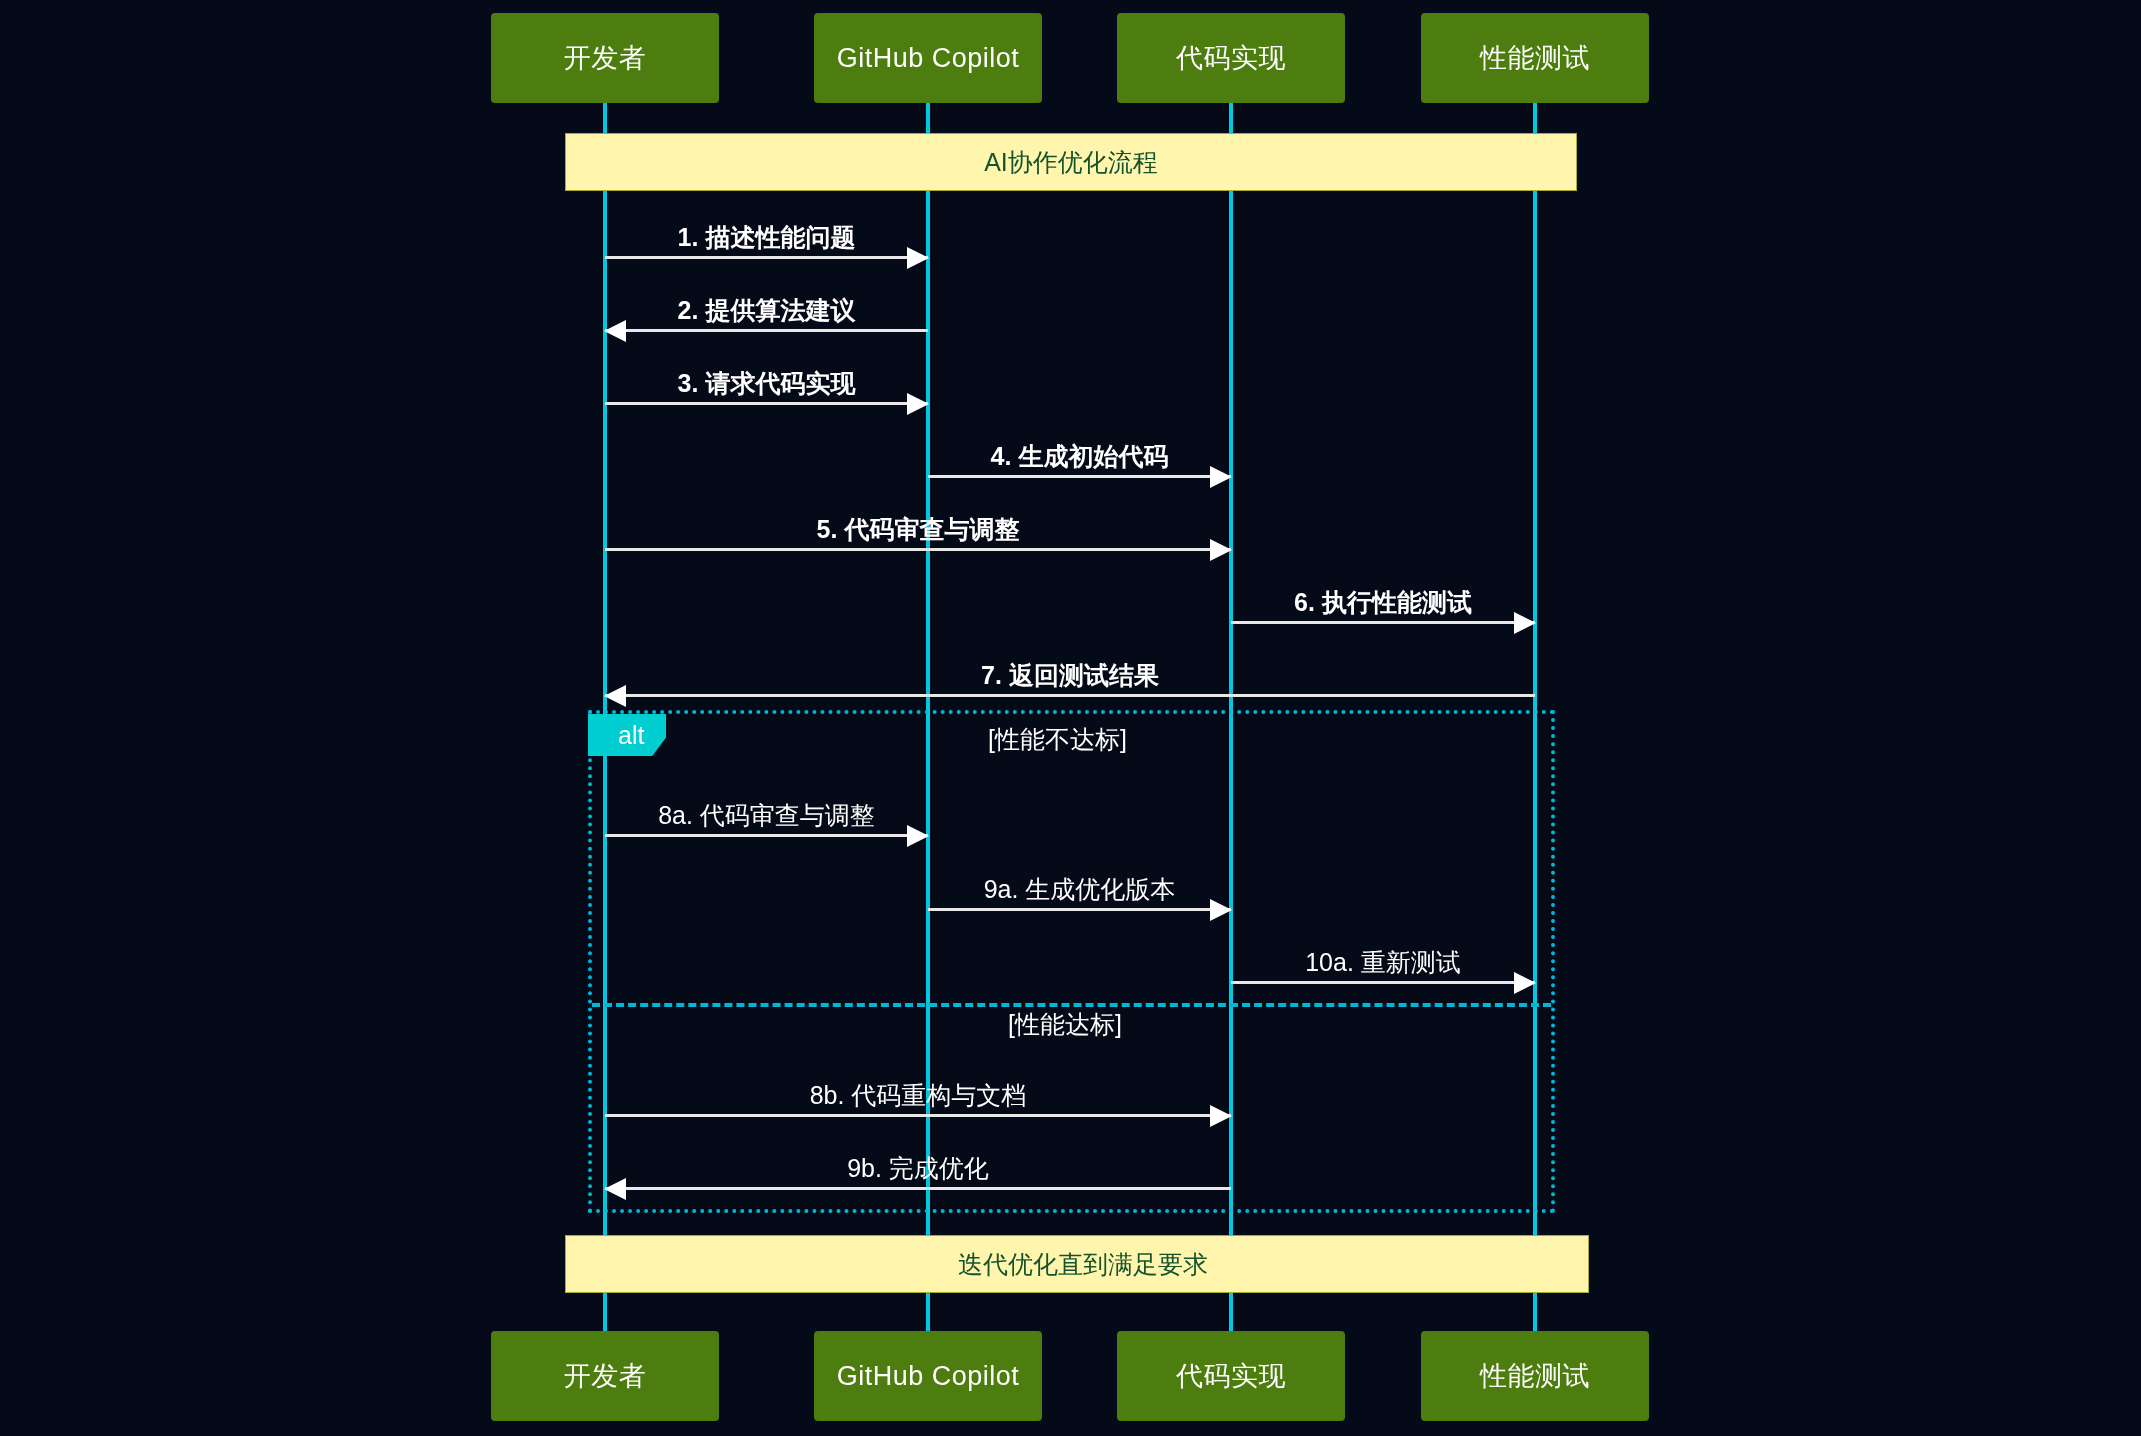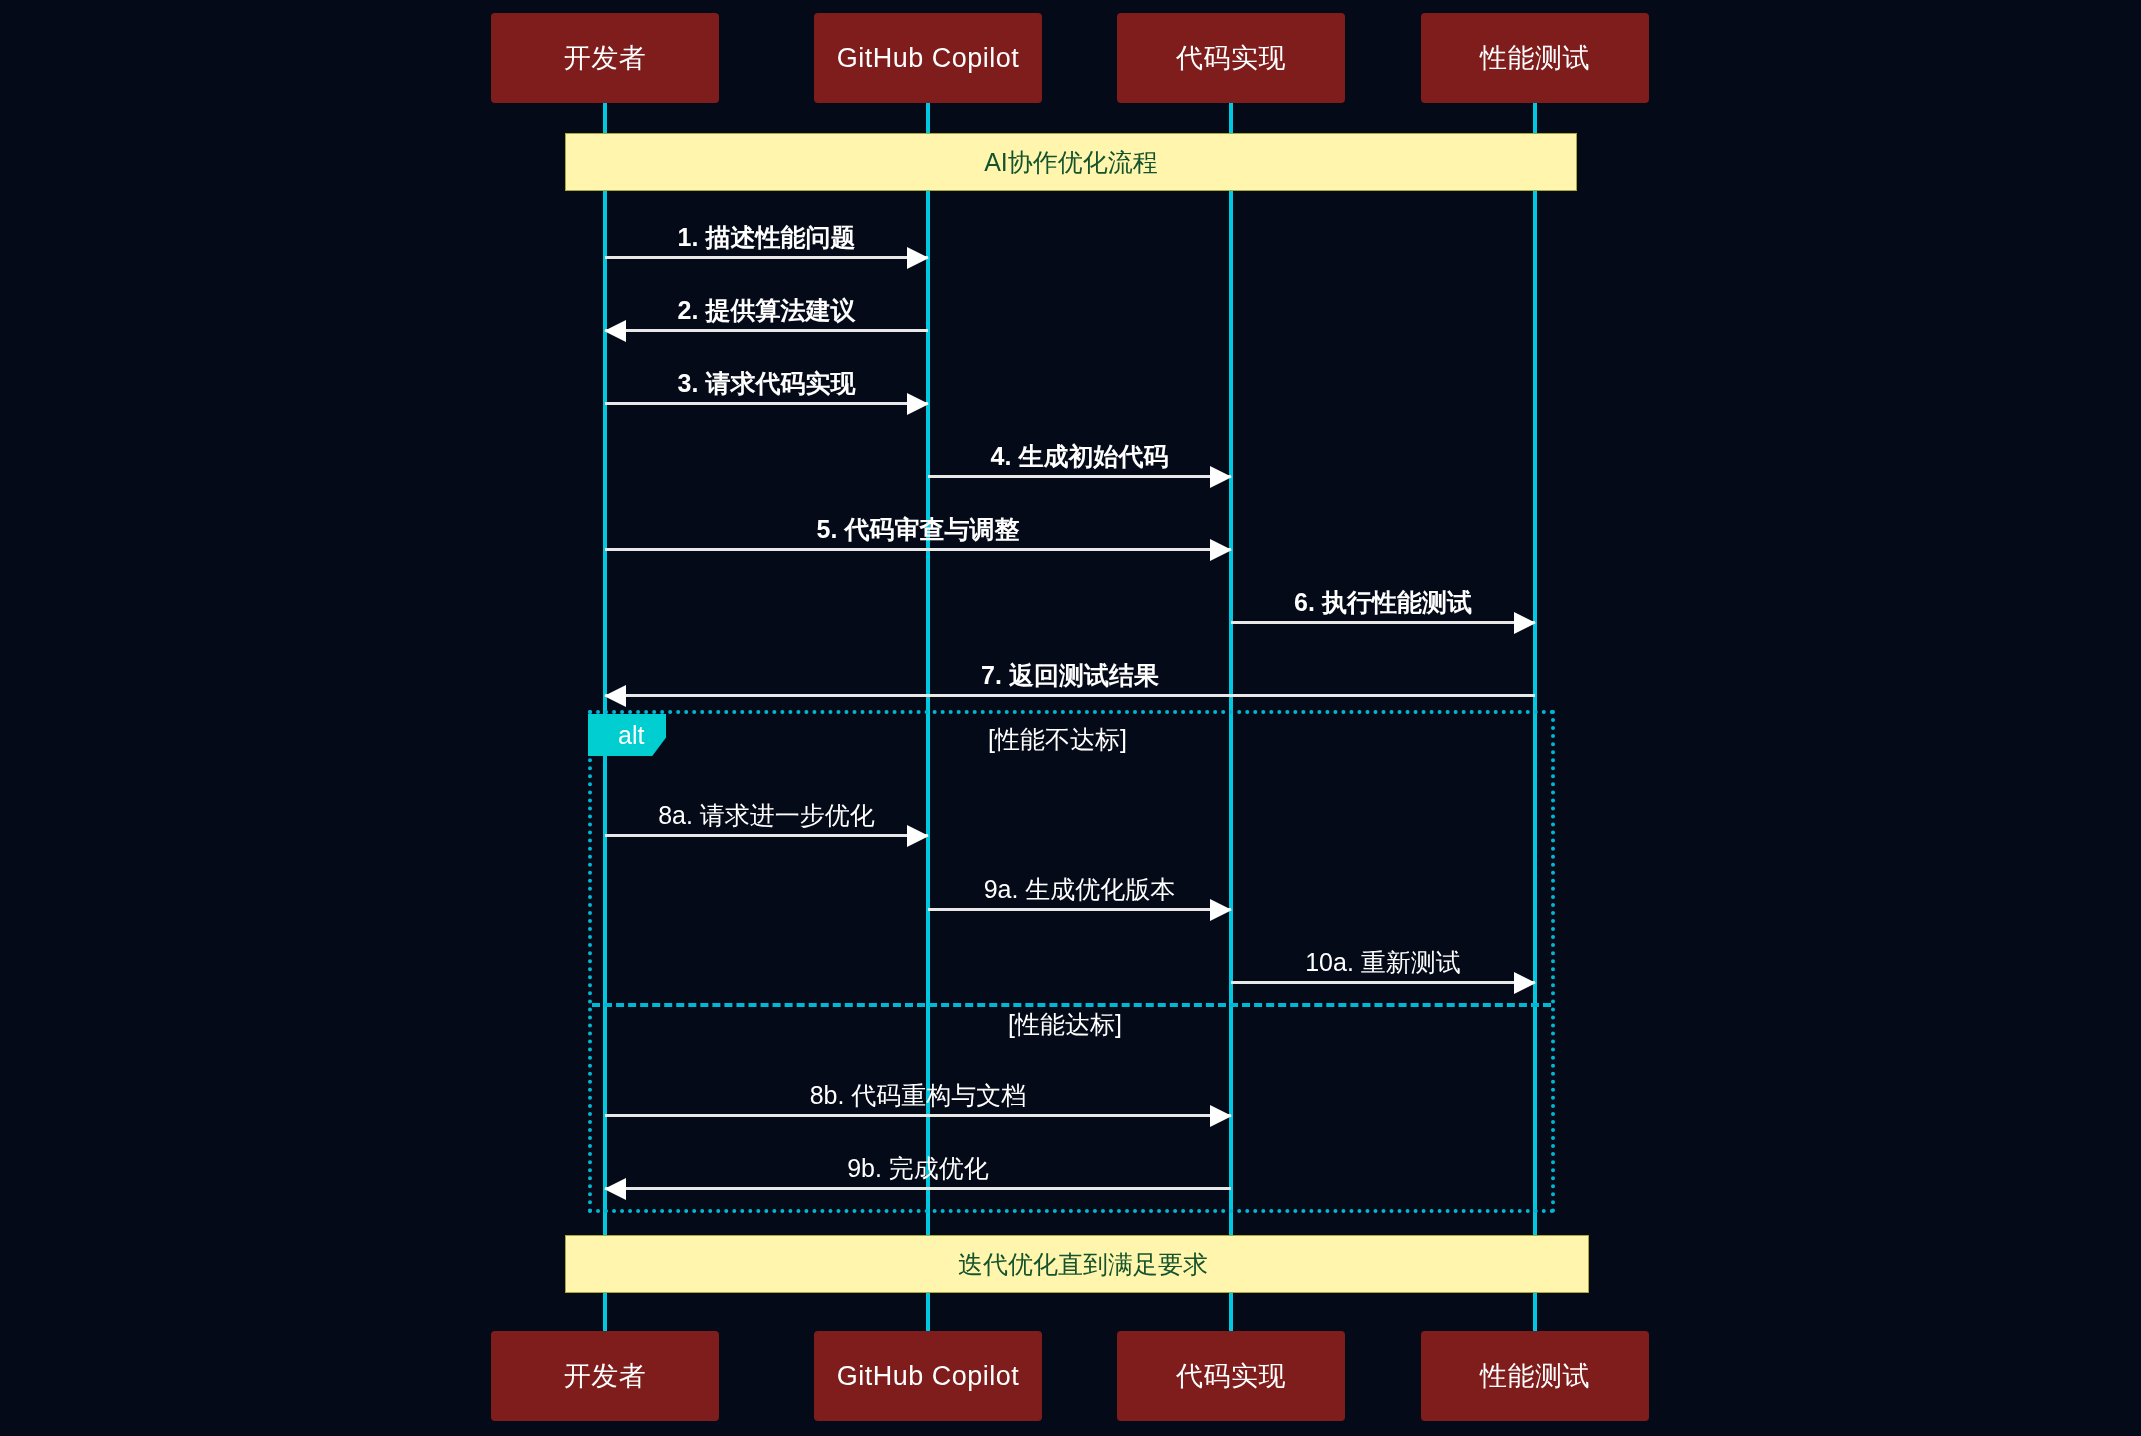--- a/index.html
+++ b/index.html
@@ -14,21 +14,21 @@
   
   .lifeline{
     position:absolute;width:4px;
     background:#00c8e0;
   }
 
   
   .participant{
     position:absolute;
     width:228px;height:90px;
-    background:#7f1d1d;
+    background:#4d7c0f;
     border-radius:4px;
     display:flex;align-items:center;justify-content:center;
     color:#ffffff;
     font-size:27px;
     letter-spacing:.5px;
     z-index:6;
   }
 
   
   .note{
@@ -172,21 +172,21 @@
 
   <div class="altlabel" style="left:588px; top:714px;">
     <span>alt</span>
   </div>
 
   <div class="altcond" style="left:988px; top:723px;">
     <span>[性能不达标]</span>
   </div>
 
   <div class="msg right plain" style="left:605px; width:323px; top:816px;">
-    <span class="label">8a. 请求进一步优化</span>
+    <span class="label">8a. 代码审查与调整</span>
     <div class="line"></div>
     <div class="head"></div>
   </div>
 
   <div class="msg right plain" style="left:928px; width:303px; top:890px;">
     <span class="label">9a. 生成优化版本</span>
     <div class="line"></div>
     <div class="head"></div>
   </div>
 

